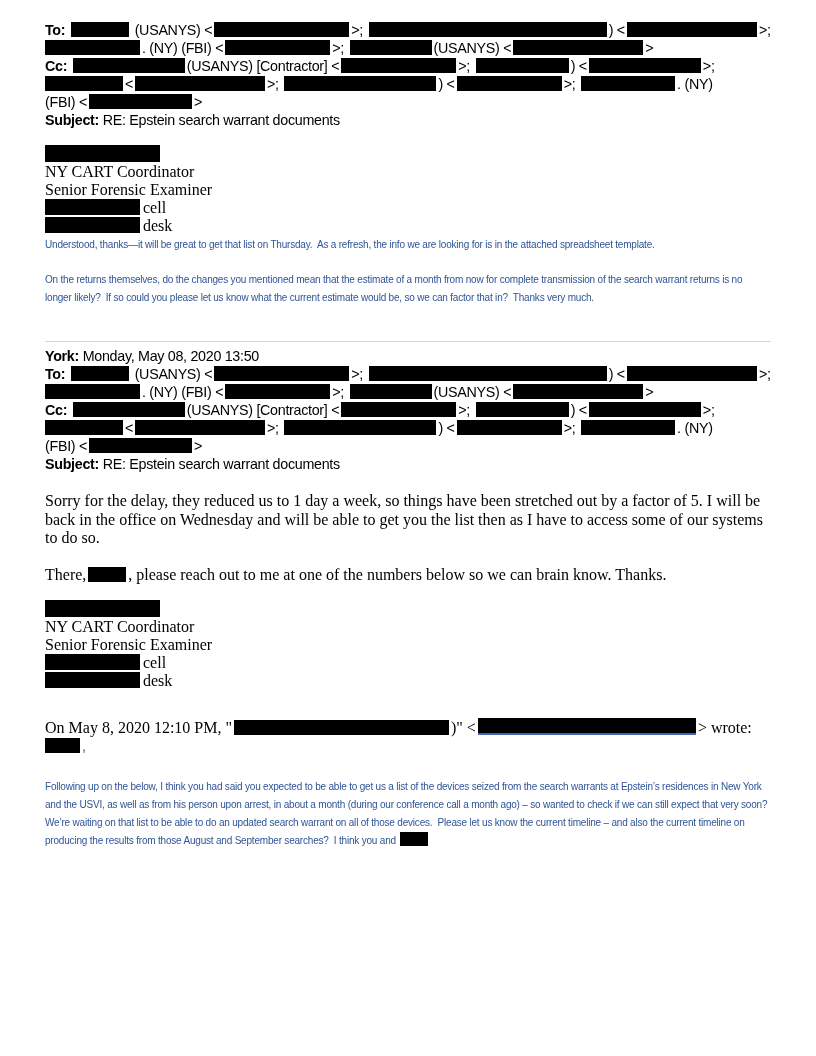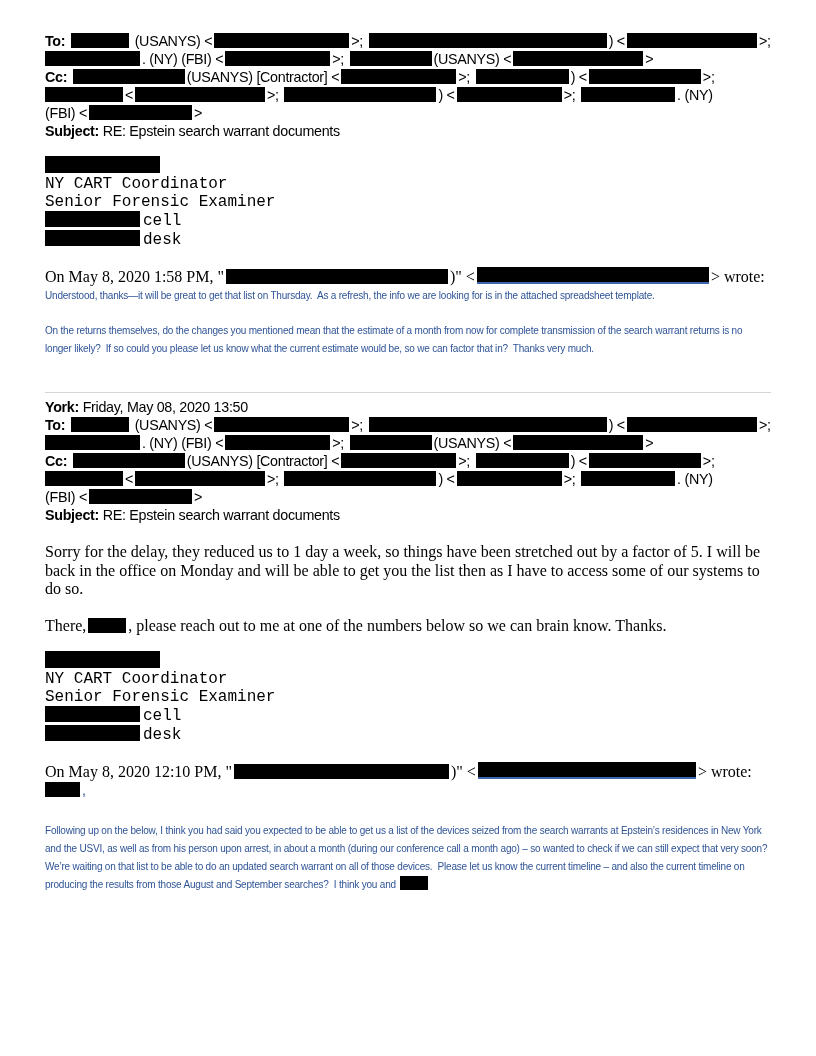--- a/index.html
+++ b/index.html
@@ -1,40 +1,40 @@
 <!DOCTYPE html>
 <html><head>
 <meta charset="utf-8">
 <style>
   html,body{margin:0;padding:0;background:#ffffff;}
   .page{
     position:relative;
     width:816px;height:1056px;
     background:#ffffff;
     box-sizing:border-box;
-    padding:32px 45px 0 45px;
+    padding:21px 45px 0 45px;
     overflow:hidden;
     font-family:"Liberation Serif", serif;
     font-size:16px;
     color:#000000;
   }
   
   .hdr{font-family:"Liberation Sans", sans-serif;font-size:14.3px;line-height:18px;letter-spacing:-0.3px;}
   .hl{white-space:nowrap;}
   .b{font-weight:bold;}
   
   .rdx{display:inline-block;background:#000000;height:15px;vertical-align:-2px;margin:0 2px;}
   .rdx.tall{height:17px;vertical-align:-3px;margin:0;}
   .rdx.sig{height:16px;vertical-align:-2px;margin:0 3px 0 0;}
   .rdx.link{border-bottom:2px solid #3f67b1;}
   .rdx.end{height:14px;vertical-align:-2px;}
   
   .para{line-height:18.5px;margin:20px 0 0 0;}
-  .sigblock{margin-top:16px;line-height:18px;font-family:Liberation Mono, monospace;}
-  .attr{margin-top:18px;line-height:18px;white-space:nowrap;}
+  .sigblock{margin-top:16px;line-height:18px;}
+  .attr{margin-top:28px;line-height:18px;white-space:nowrap;}
   .attr.first{margin-top:18px;}
   
   .quote{font-family:Liberation Sans, sans-serif;font-size:10px;color:#2F5496;line-height:18px;letter-spacing:-0.2px;}
   .quote p{margin:17px 0 0 0;white-space:pre-wrap;}
   .quote p.tight{margin-top:1px;}
   .greet{font-family:"Liberation Sans", sans-serif;font-size:14.2px;color:#2F5496;line-height:18px;}
   .divider{border:0;border-top:1px solid #d6d6d6;margin:34px 0 5px 0;}
 </style>
 </head>
 <body>
@@ -73,35 +73,32 @@
 
 
   <div class="sigblock">
     <div><span class="rdx tall" style="width:115px"></span></div>
     <div>NY CART Coordinator</div>
     <div>Senior Forensic Examiner</div>
     <div><span class="rdx sig" style="width:95px"></span><span>cell</span></div>
     <div><span class="rdx sig" style="width:95px"></span><span>desk</span></div>
   </div>
 
-  <div class="attr first">
-    <span>On May 8, 2020 1:58 PM, "</span><span class="rdx" style="width:222px"></span><span>)" &lt;</span><span class="rdx link" style="width:232px"></span><span>&gt; wrote:</span>
-  </div>
 
   <div class="quote">
     <p class="tight"><span>Understood, thanks—it will be great to get that list on Thursday.  As a refresh, the info we are looking for is in the attached spreadsheet template.</span></p>
     <p><span>On the returns themselves, do the changes you mentioned mean that the estimate of a month from now for complete transmission of the search warrant returns is no longer likely?  If so could you please let us know what the current estimate would be, so we can factor that in?  Thanks very much.</span></p>
   </div>
 
   <hr class="divider">
 
   <div class="hdr">
     <div class="hl">
       <span class="b">York:</span>
-      <span>Friday, May 08, 2020 13:50</span>
+      <span>Monday, May 08, 2020 13:50</span>
     </div>
     <div class="hl">
       <span class="b">To:</span>
       <span class="rdx" style="width:58px"></span>
       <span>(USANYS) &lt;</span><span class="rdx" style="width:135px"></span><span>&gt;;</span>
       <span class="rdx" style="width:238px"></span><span>) &lt;</span><span class="rdx" style="width:130px"></span><span>&gt;;</span>
     </div>
     <div class="hl">
       <span class="rdx" style="width:95px;margin-left:0"></span><span>. (NY) (FBI) &lt;</span><span class="rdx" style="width:105px"></span><span>&gt;;</span>
       <span class="rdx" style="width:82px"></span><span>(USANYS) &lt;</span><span class="rdx" style="width:130px"></span><span>&gt;</span>
@@ -119,21 +116,21 @@
     <div class="hl">
       <span>(FBI) &lt;</span><span class="rdx" style="width:103px"></span><span>&gt;</span>
     </div>
     <div class="hl">
       <span class="b">Subject:</span>
       <span>RE: Epstein search warrant documents</span>
     </div>
   </div>
 
   <div class="para" style="margin-top:19px">
-    <span>Sorry for the delay, they reduced us to 1 day a week, so things have been stretched out by a factor of 5. I will be back in the office on Monday and will be able to get you the list then as I have to access some of our systems to do so.</span>
+    <span>Sorry for the delay, they reduced us to 1 day a week, so things have been stretched out by a factor of 5. I will be back in the office on Wednesday and will be able to get you the list then as I have to access some of our systems to do so.</span>
   </div>
 
   <div class="para" style="margin-top:18px">
     <span>There,</span><span class="rdx" style="width:38px"></span><span>, please reach out to me at one of the numbers below so we can brain know. Thanks.</span>
   </div>
 
   <div class="sigblock">
     <div><span class="rdx tall" style="width:115px"></span></div>
     <div>NY CART Coordinator</div>
     <div>Senior Forensic Examiner</div>

